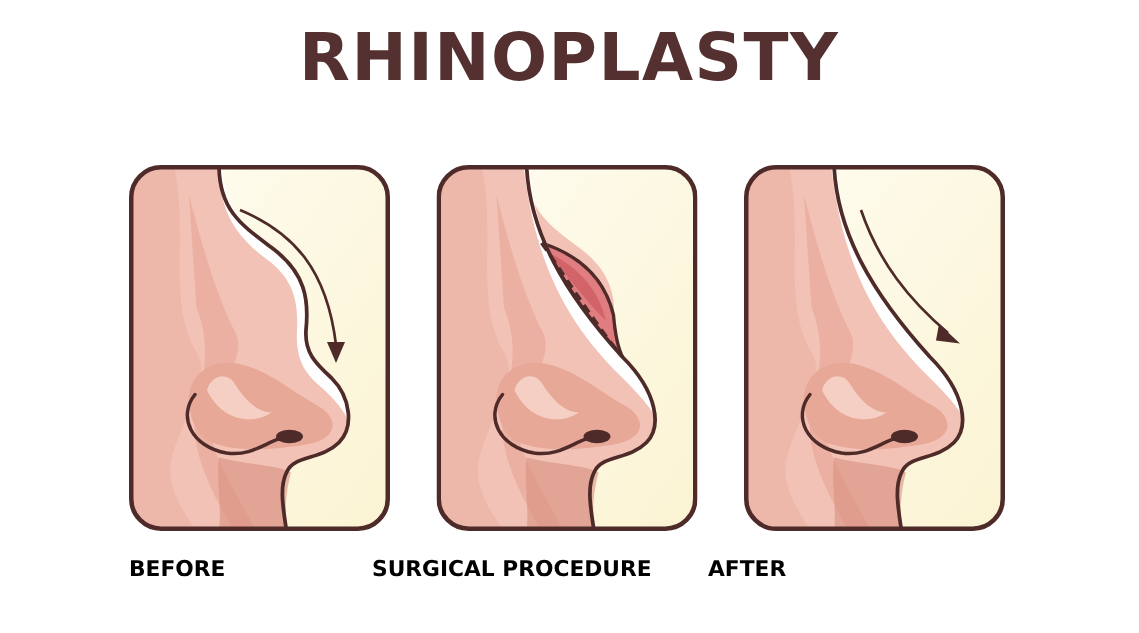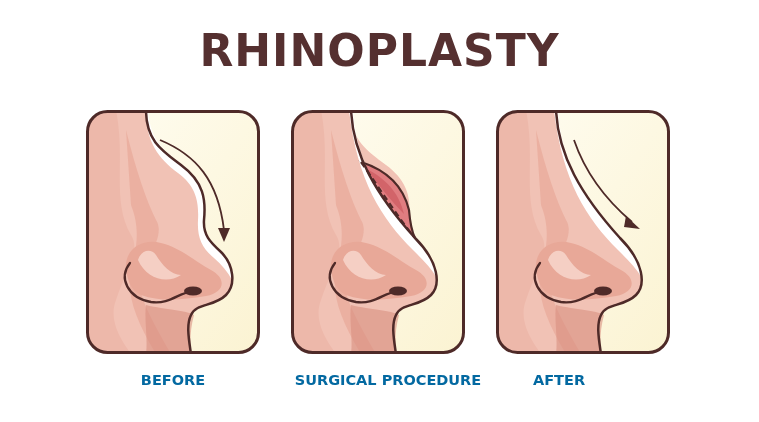--- a/index.html
+++ b/index.html
@@ -1,23 +1,23 @@
 <!DOCTYPE html>
 <html><head>
 <meta charset="utf-8">
 <style>
   html, body { margin:0; padding:0; }
   body { width:759px; height:422px; background:#ffffff; position:relative; overflow:hidden;
          font-family:"DejaVu Sans","Liberation Sans",sans-serif; }
-  .title { position:absolute; left:0; width:759px; top:26px; text-align:center;
+  .title { position:absolute; left:0; width:759px; top:14px; text-align:center;
            font-size:44px; font-weight:bold; color:#553030; letter-spacing:1px; line-height:50px; }
   .panel { position:absolute; top:110px; width:174px; height:244px; }
   .panel svg { width:174px; height:244px; display:block; }
-  .label { position:absolute; top:371px; text-align:center; font-size:14.5px; font-weight:bold;
-           color:#0369a1; line-height:18px; }
+  .label { position:absolute; top:371px; font-size:14.5px; font-weight:bold;
+           color:#000000; line-height:18px; }
 </style>
 </head>
 <body>
 
 <div class="title">RHINOPLASTY</div>
 
 <svg width="0" height="0" style="position:absolute">
   <defs>
     <linearGradient id="bgGrad" x1="0" y1="0" x2="1" y2="1">
       <stop offset="0" stop-color="#fffdf2"></stop>
@@ -100,14 +100,14 @@
       <ellipse cx="107" cy="181" rx="9" ry="4.5" fill="#4e2a28"></ellipse>
 
       <path d="M78 30 C90 65 110 90 136 112" fill="none" stroke="#4e2a28" stroke-width="1.8"></path>
       <path d="M130 106 L144 119 L128 117 Z" fill="#4e2a28"></path>
     </g>
     <rect x="1.5" y="1.5" width="171" height="241" rx="20" ry="20" fill="none" stroke="#4e2a28" stroke-width="3"></rect>
   </svg>
 </div>
 
 <div class="label" style="left:86px;width:174px;">BEFORE</div>
-<div class="label" style="left:260px;width:256px;">SURGICAL PROCEDURE</div>
+<div class="label" style="left:248px;width:256px;">SURGICAL PROCEDURE</div>
 <div class="label" style="left:472px;width:174px;">AFTER</div>
 
 </body></html>

